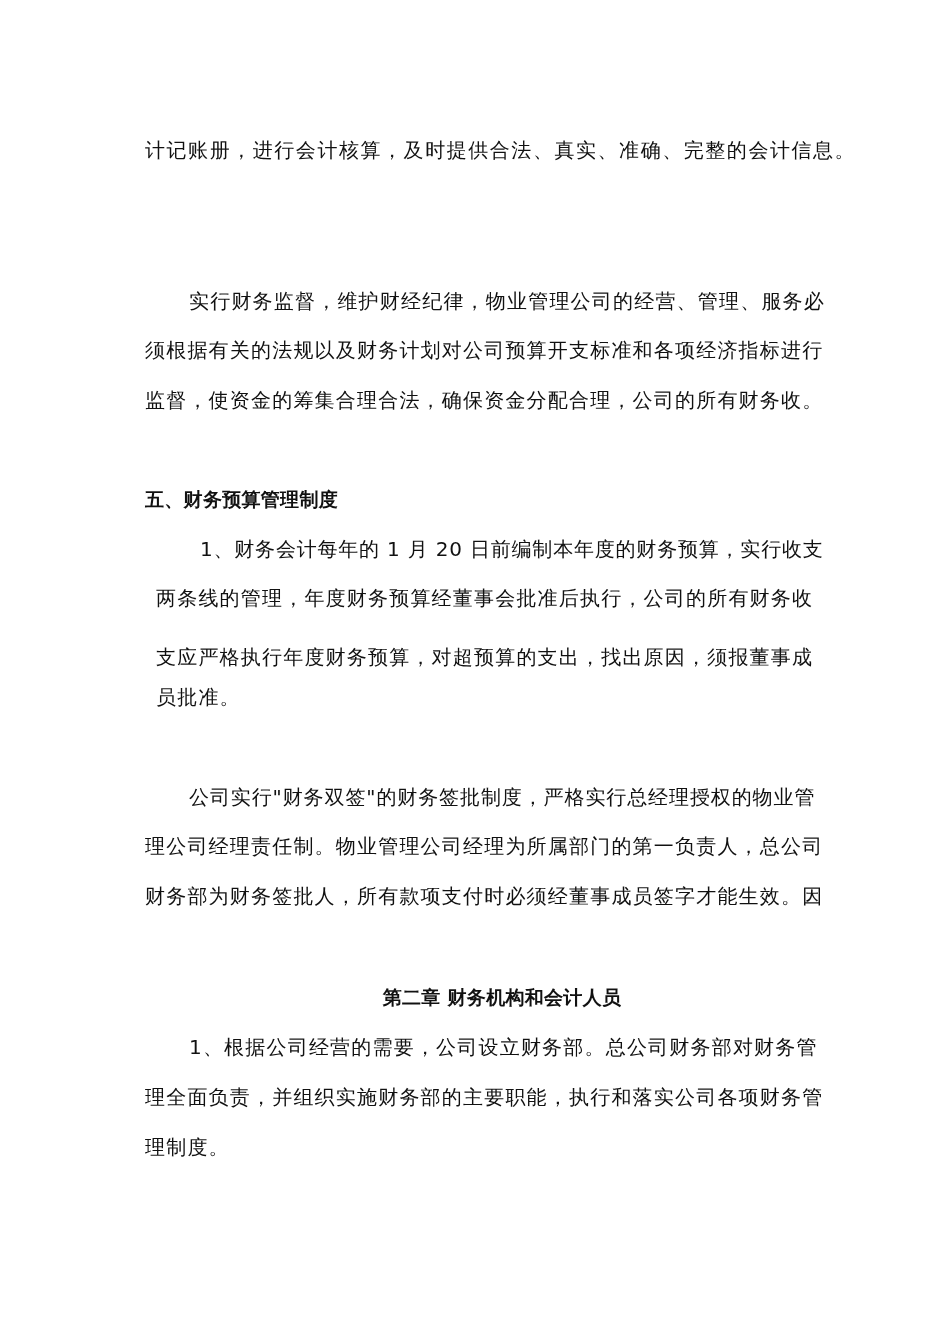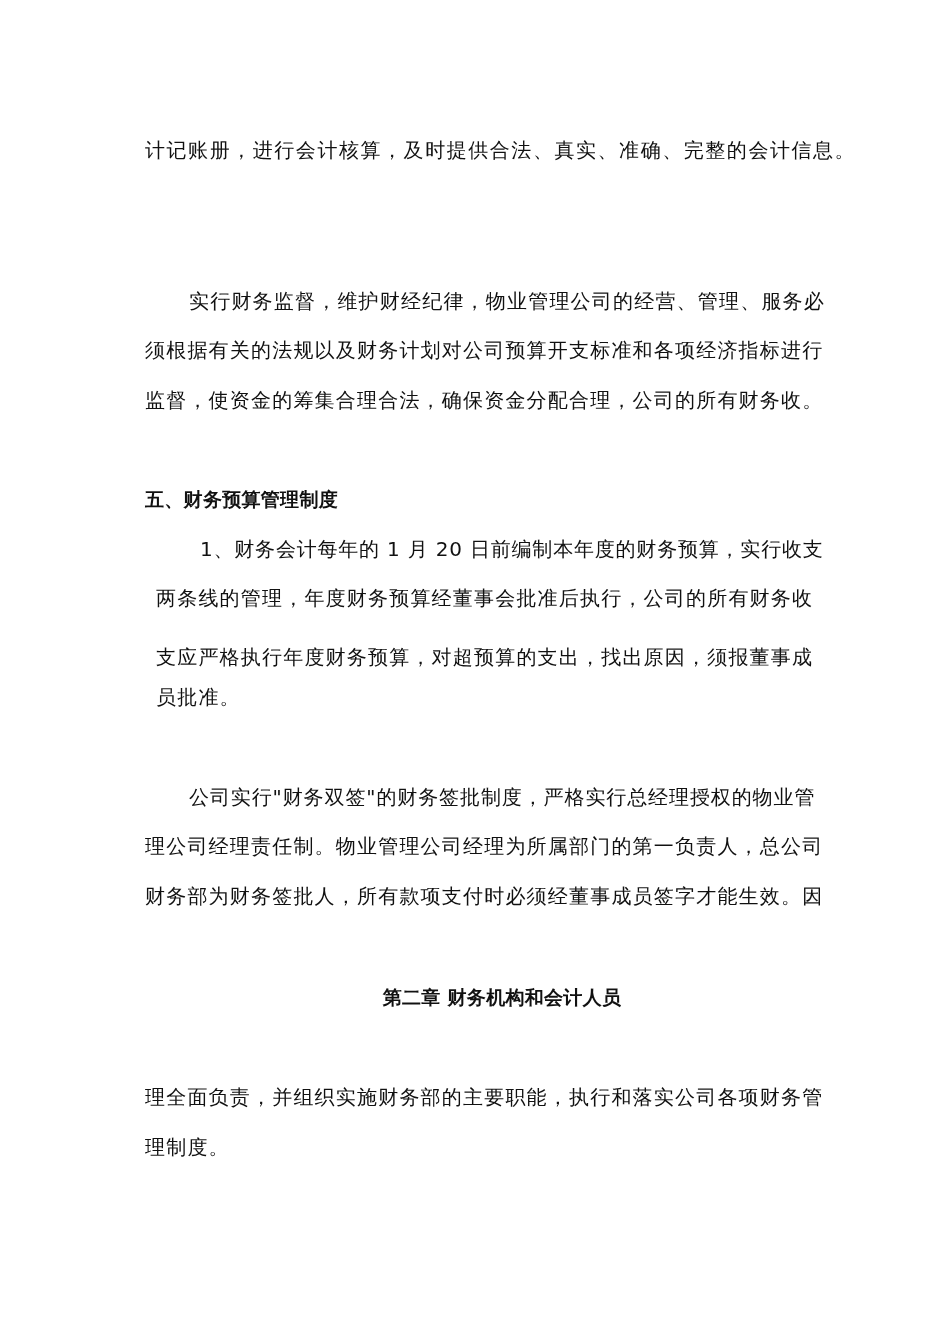--- a/index.html
+++ b/index.html
@@ -56,16 +56,17 @@
   <div class="line" style="left:200px; top:535px; letter-spacing:0.8px;">1、财务会计每年的 1 月 20 日前编制本年度的财务预算，实行收支</div>
   <div class="line" style="left:156px; top:584px;">两条线的管理，年度财务预算经董事会批准后执行，公司的所有财务收</div>
   <div class="line" style="left:156px; top:633px;margin-top:10px;">支应严格执行年度财务预算，对超预算的支出，找出原因，须报董事成</div>
   <div class="line" style="left:156px; top:683px;">员批准。</div>
 
   <div class="line" style="left:189px; top:783px; letter-spacing:0.9px;">公司实行"财务双签"的财务签批制度，严格实行总经理授权的物业管</div>
   <div class="line" style="left:145px; top:882px;">财务部为财务签批人，所有款项支付时必须经董事成员签字才能生效。因</div>
   <div class="line" style="left:145px; top:832px;">理公司经理责任制。物业管理公司经理为所属部门的第一负责人，总公司</div>
 
   <div class="line chapter" style="top:983px;">第二章  财务机构和会计人员</div>
+  <div class="line" style="left:189px; top:1033px;">1、根据公司经营的需要，公司设立财务部。总公司财务部对财务管</div>
   <div class="line" style="left:145px; top:1083px;">理全面负责，并组织实施财务部的主要职能，执行和落实公司各项财务管</div>
   <div class="line" style="left:145px; top:1133px;">理制度。</div>
 
 </div>
 
 </body></html>

